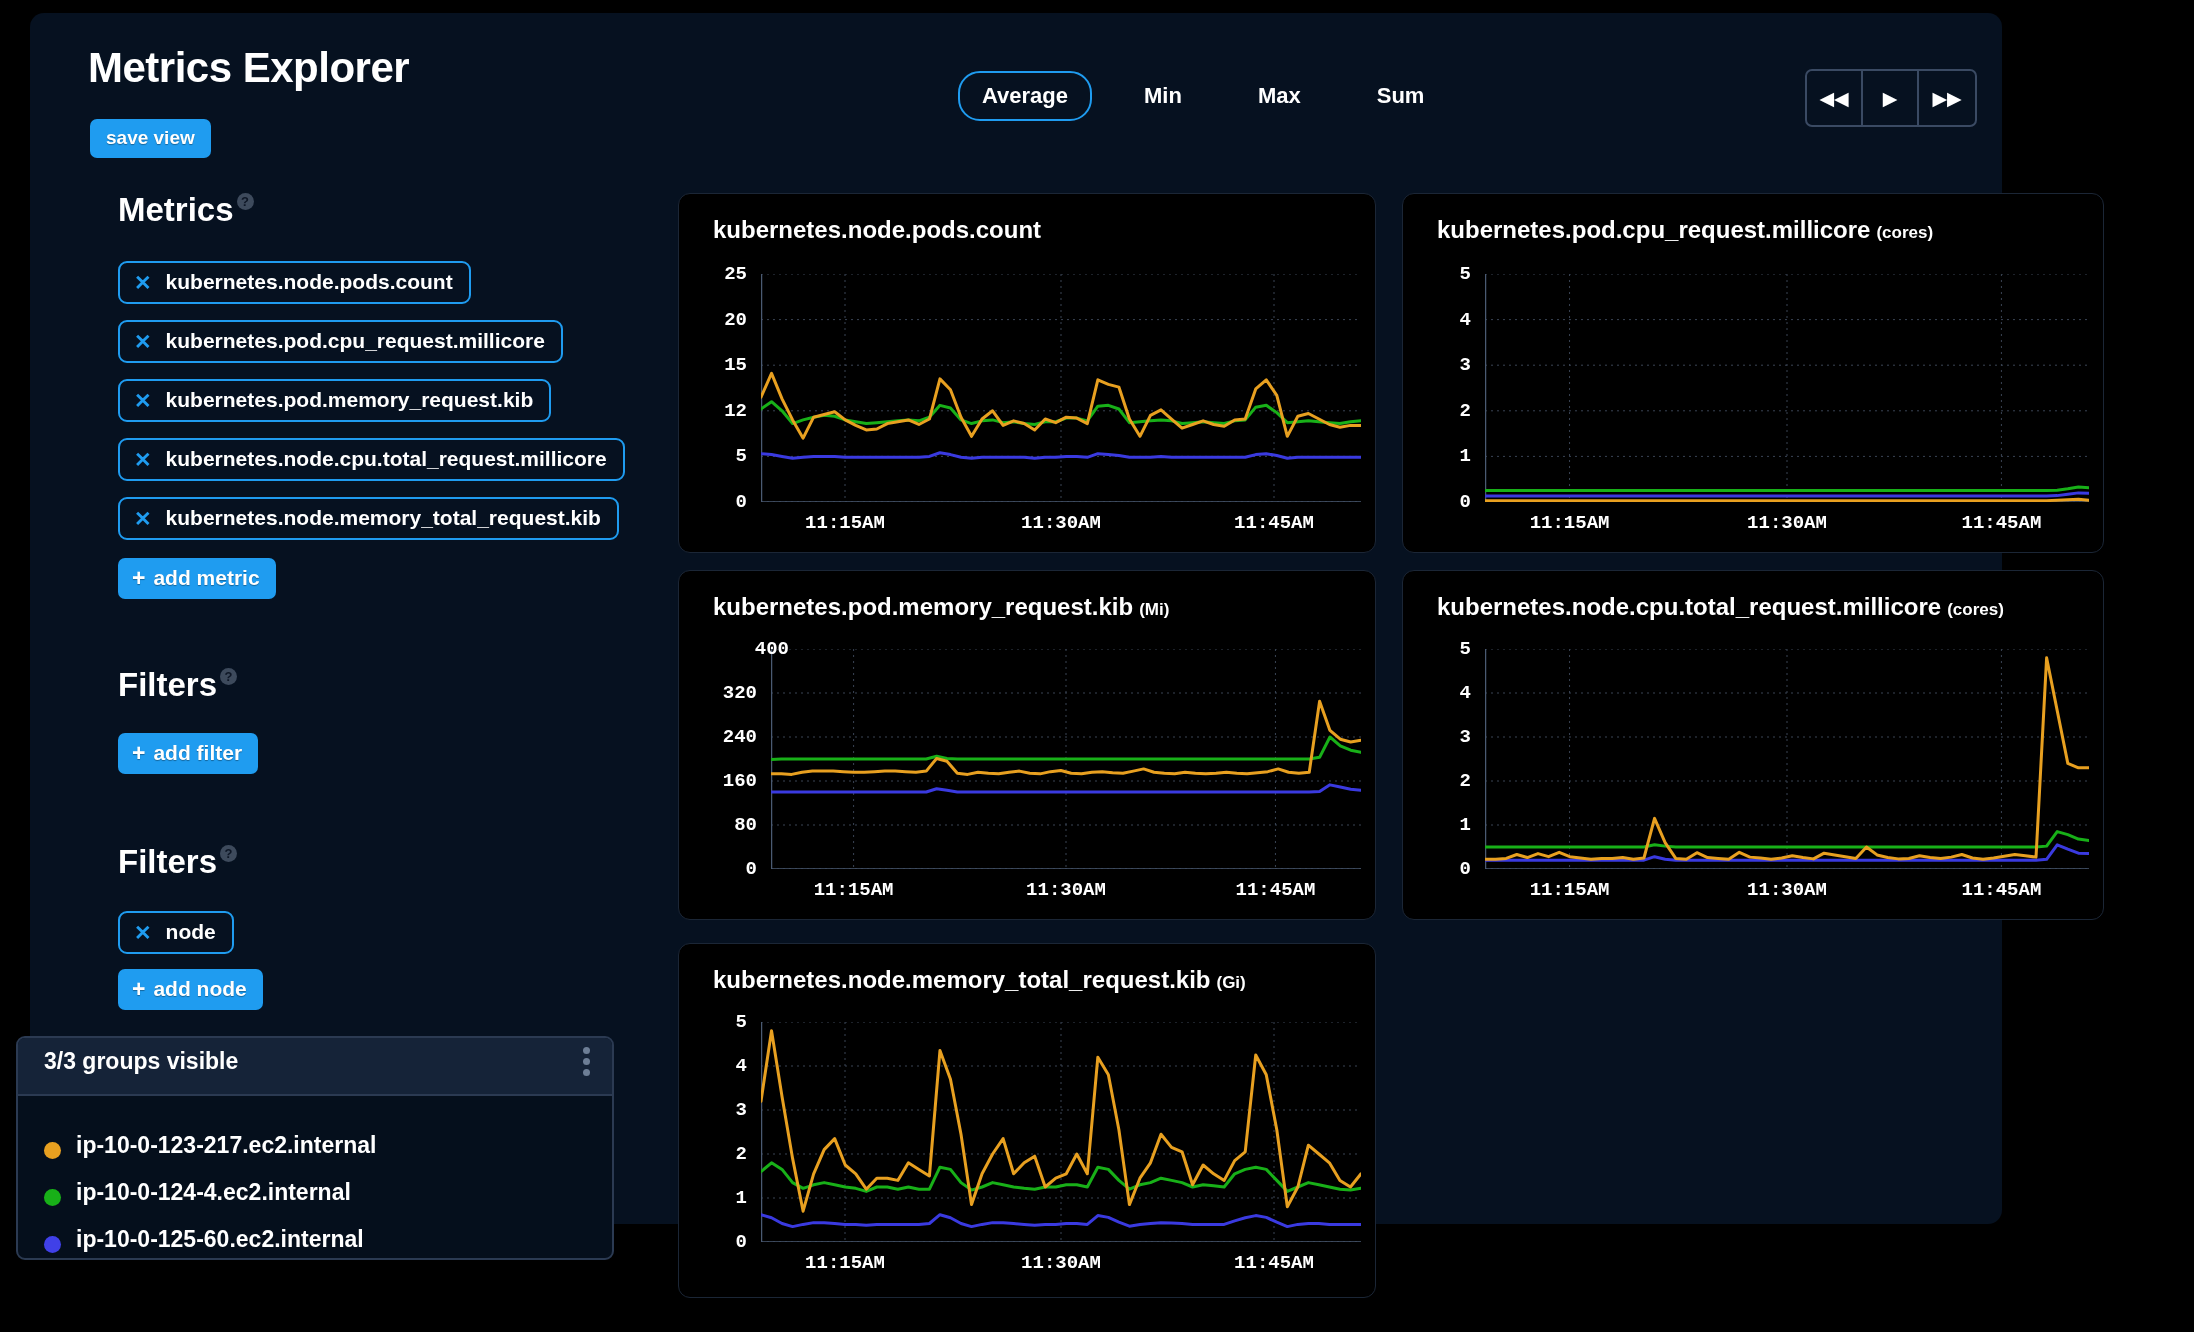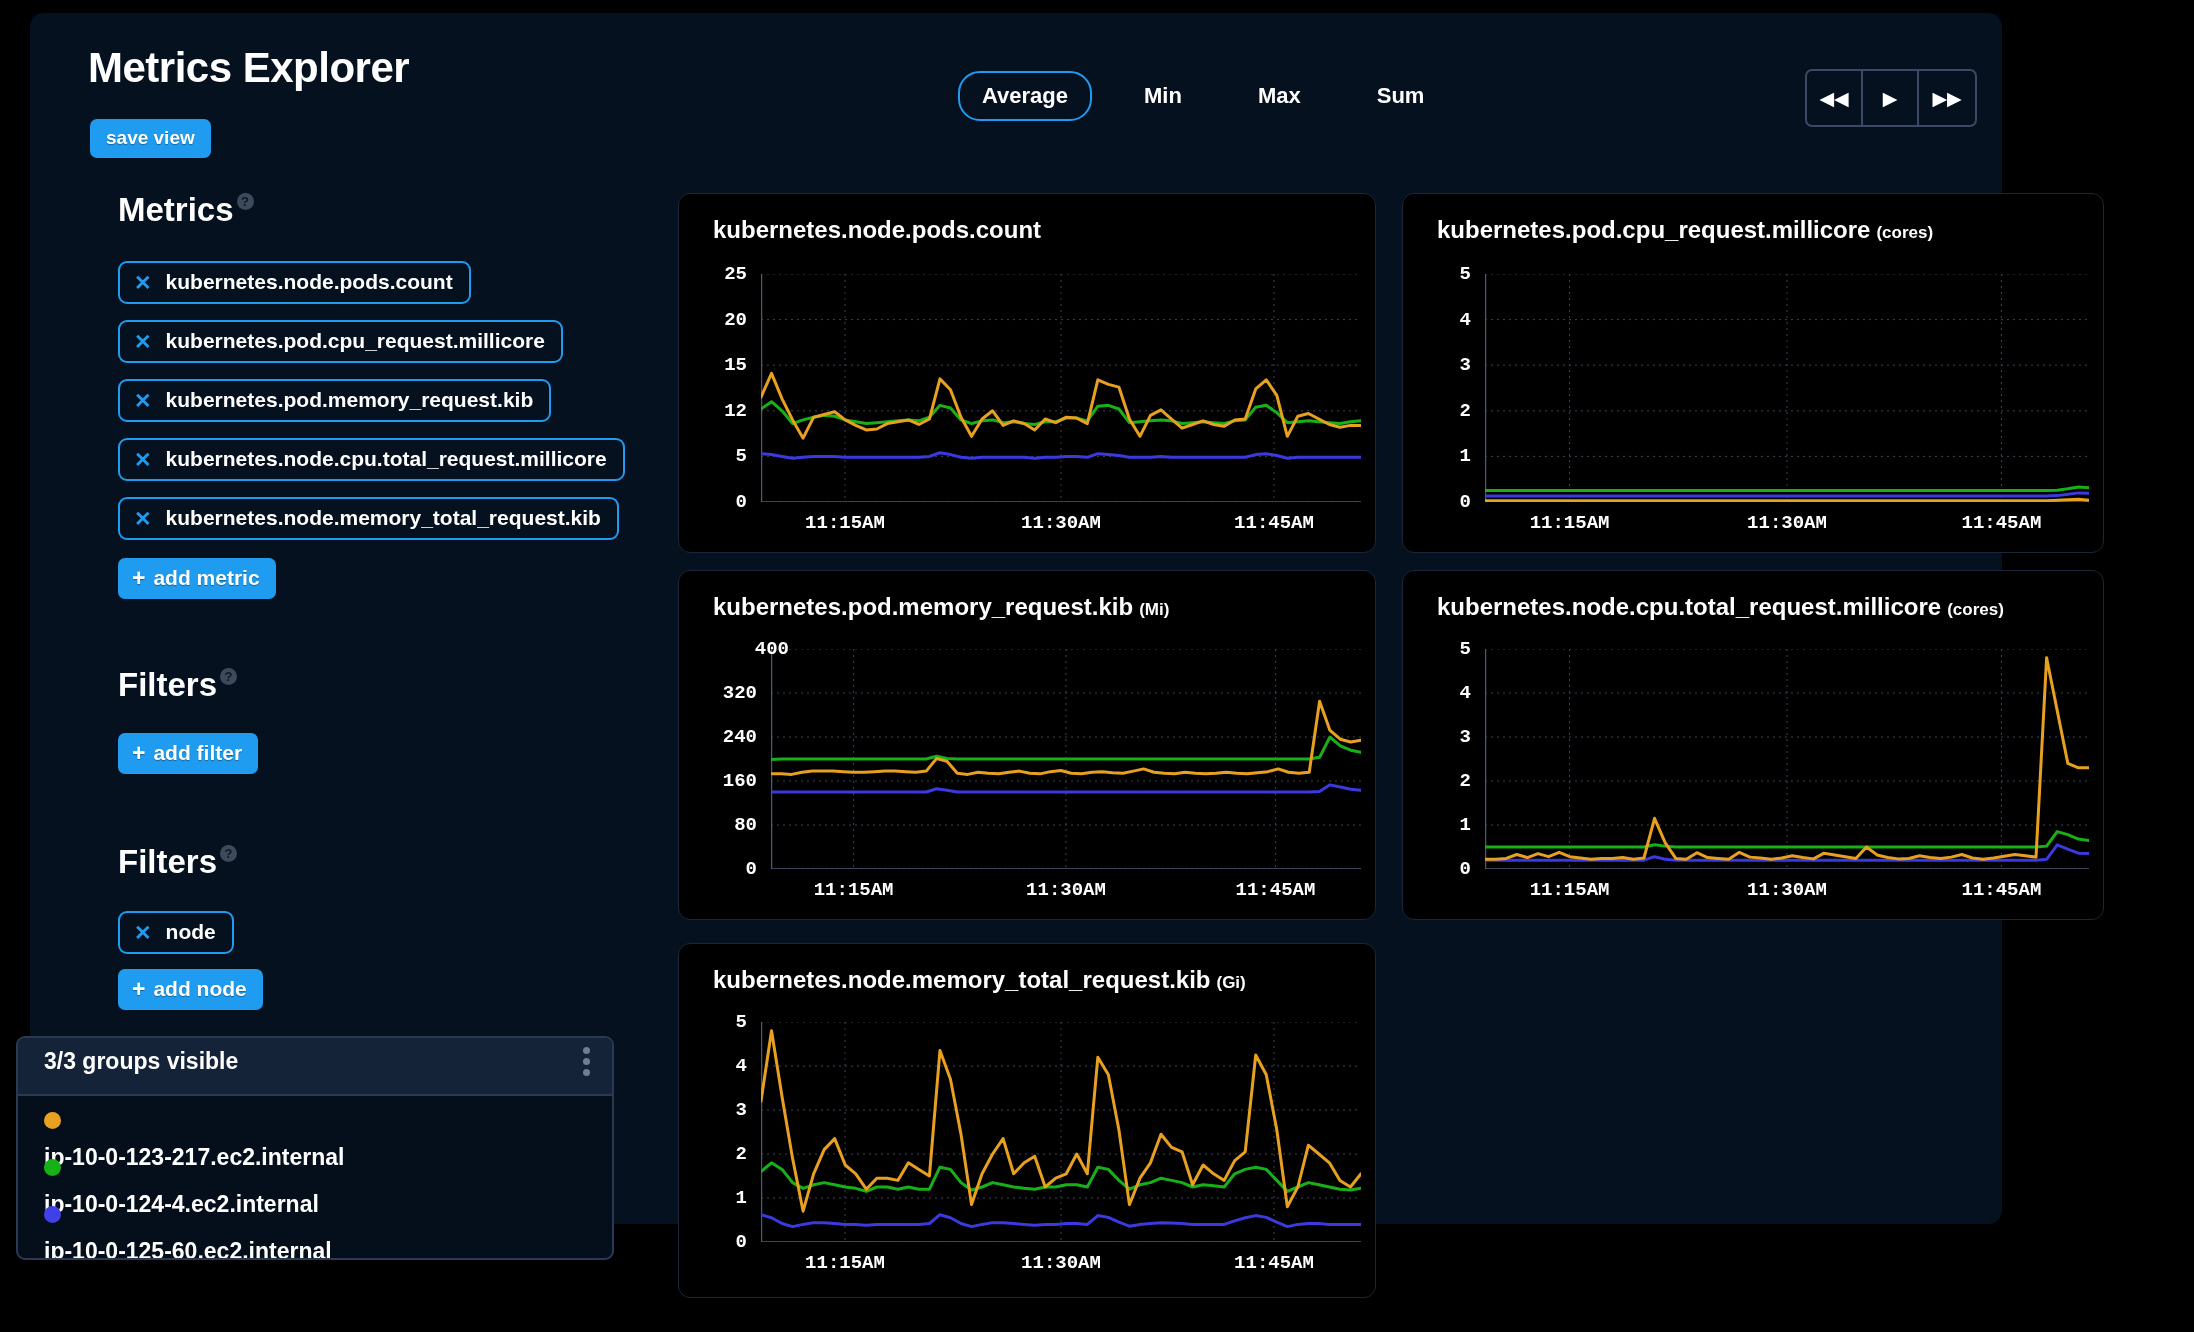--- a/index.html
+++ b/index.html
@@ -140,22 +140,22 @@
     display: flex; align-items: center; justify-content: space-between;
     padding: 0 22px 10px 26px;
   }
   .legend-head-title {
     color: #ffffff; font-size: 23px; font-weight: 700;
   }
   .kebab { display: flex; flex-direction: column; gap: 4px; cursor: pointer; }
   .kebab i { width: 7px; height: 7px; border-radius: 50%; background: #6d7e96; display:block; }
   .legend-body { padding: 16px 0 0 26px; }
   .legend-row {
-    display: flex; align-items: flex-start; gap: 15px;
-    height: 47px; cursor: pointer; flex-direction: column;
+    display: flex; align-items: flex-end; gap: 15px;
+    height: 47px; cursor: pointer;
   }
   .legend-dot { width: 17px; height: 17px; border-radius: 50%; flex: none; }
   .legend-text { color: #ffffff; font-size: 23px; font-weight: 700; }
 
   
   .card {
     position: absolute;
     background: #000000;
     border: 1px solid #1b2636;
     border-radius: 12px;

